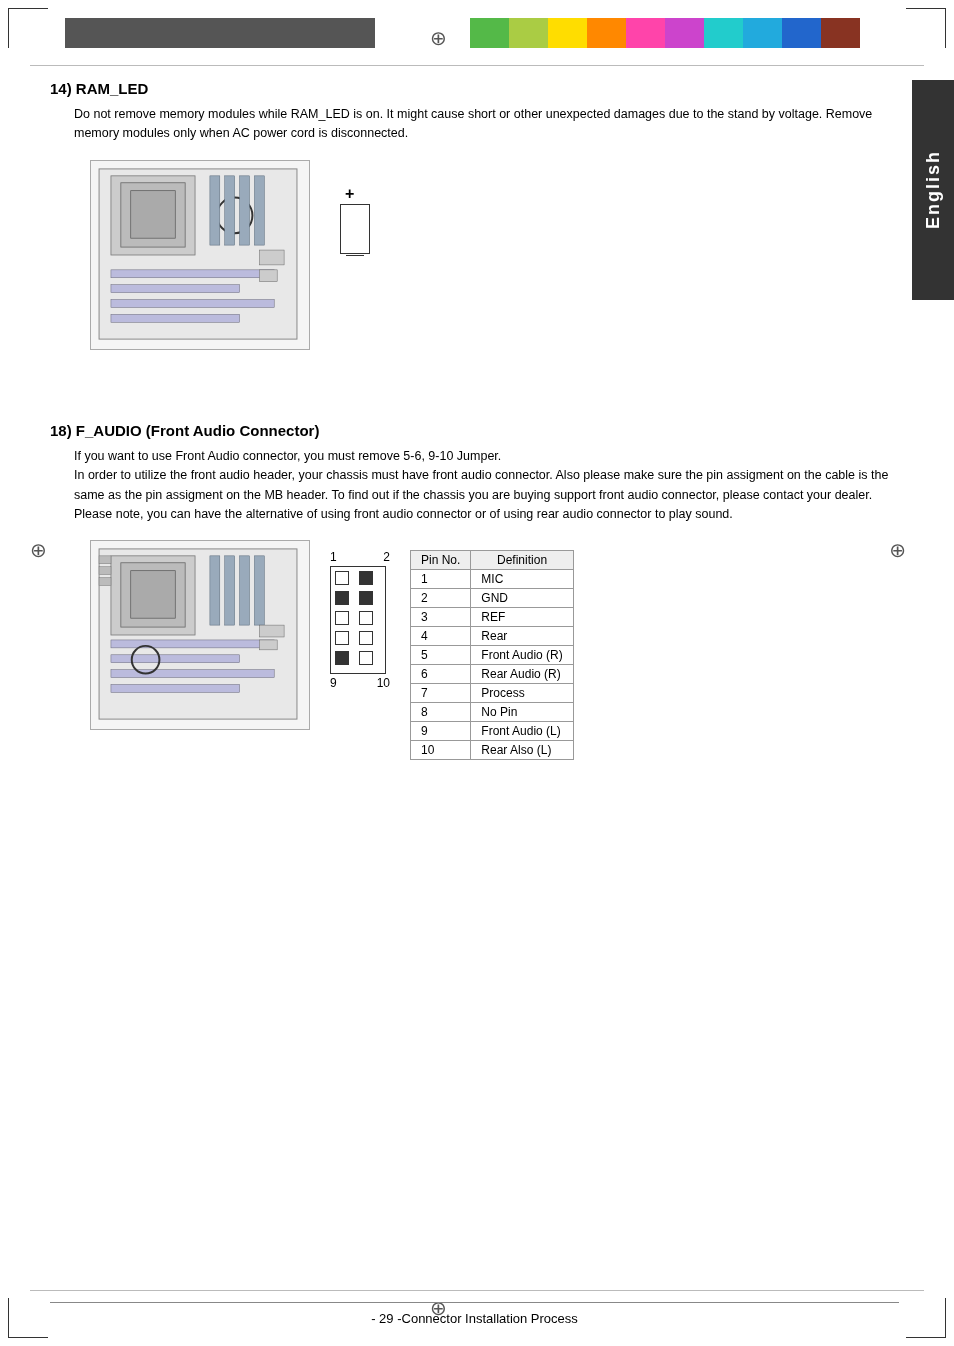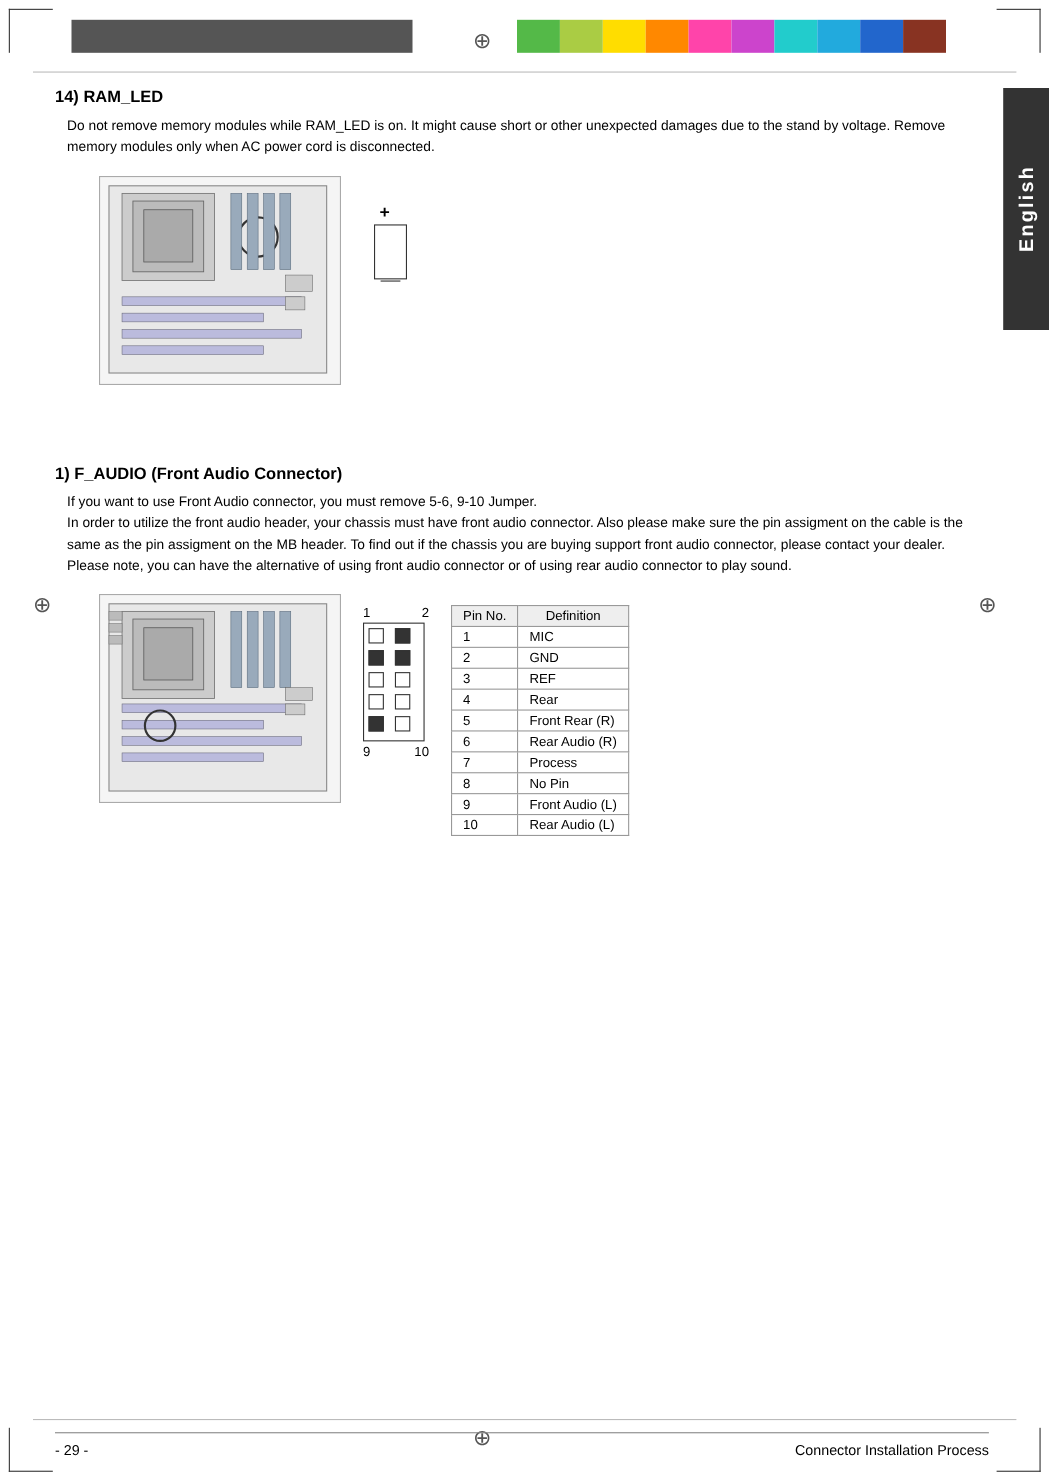--- a/index.html
+++ b/index.html
@@ -79,21 +79,21 @@
     
     .section-title {
       font-size: 15px;
       font-weight: bold;
       margin-bottom: 8px;
     }
 
     .section-body {
       font-size: 12.5px;
       line-height: 1.55;
-      margin-left: 11px;
+      margin-left: 24px;
       margin-bottom: 16px;
     }
 
     
     .board-diagram {
       border: 1px solid #aaa;
       background: #f5f5f5;
       position: relative;
       overflow: hidden;
     }
@@ -125,21 +125,21 @@
       font-weight: normal;
     }
 
     
     .page-bottom {
       position: absolute;
       bottom: 20px;
       left: 50px;
       right: 55px;
       display: flex;
-      justify-content: space-between;
+      justify-content: center;
       align-items: center;
       border-top: 1px solid #888;
       padding-top: 8px;
       font-size: 13px;
     }
 
     
     .corner-line-tl, .corner-line-tr, .corner-line-bl, .corner-line-br {
       position: absolute;
       border-color: #333;
@@ -293,21 +293,21 @@
           <div style="font-size:16px; font-weight:bold; position:absolute; top:-5px; left:5px;">+</div>
           <div style="border:1.5px solid #333; width:30px; height:50px; margin-top:14px;"></div>
           <div style="position:absolute; bottom:-2px; left:6px; font-size:9px; border-bottom:1px solid #333; width:18px;"></div>
         </div>
       </div>
     </div>
 
     <div class="section-gap"></div>
 
     <div>
-      <div class="section-title">1) F_AUDIO (Front Audio Connector)</div>
+      <div class="section-title">18) F_AUDIO (Front Audio Connector)</div>
       <div class="section-body">
         If you want to use Front Audio connector, you must remove 5-6, 9-10 Jumper.<br>
         In order to utilize the front audio header, your chassis must have front audio connector. Also please
         make sure the pin assigment on the cable is the same as the pin assigment on the MB header. To
         find out if the chassis you are buying support front audio connector, please contact your dealer.
         Please note, you can have the alternative of using front audio connector or of using rear audio
         connector to play sound.
       </div>
 
       <div style="display:flex; gap:20px; margin-left:20px; margin-top:10px; align-items:flex-start;">
@@ -389,41 +389,41 @@
                 <tr>
                   <td>3</td>
                   <td>REF</td>
                 </tr>
                 <tr>
                   <td>4</td>
                   <td>Rear</td>
                 </tr>
                 <tr>
                   <td>5</td>
-                  <td>Front Rear (R)</td>
+                  <td>Front Audio (R)</td>
                 </tr>
                 <tr>
                   <td>6</td>
                   <td>Rear Audio (R)</td>
                 </tr>
                 <tr>
                   <td>7</td>
                   <td>Process</td>
                 </tr>
                 <tr>
                   <td>8</td>
                   <td>No Pin</td>
                 </tr>
                 <tr>
                   <td>9</td>
                   <td>Front Audio (L)</td>
                 </tr>
                 <tr>
                   <td>10</td>
-                  <td>Rear Audio (L)</td>
+                  <td>Rear Also (L)</td>
                 </tr>
               </tbody>
             </table>
         </div>
 
       </div>
     </div>
 
   </div>
 

